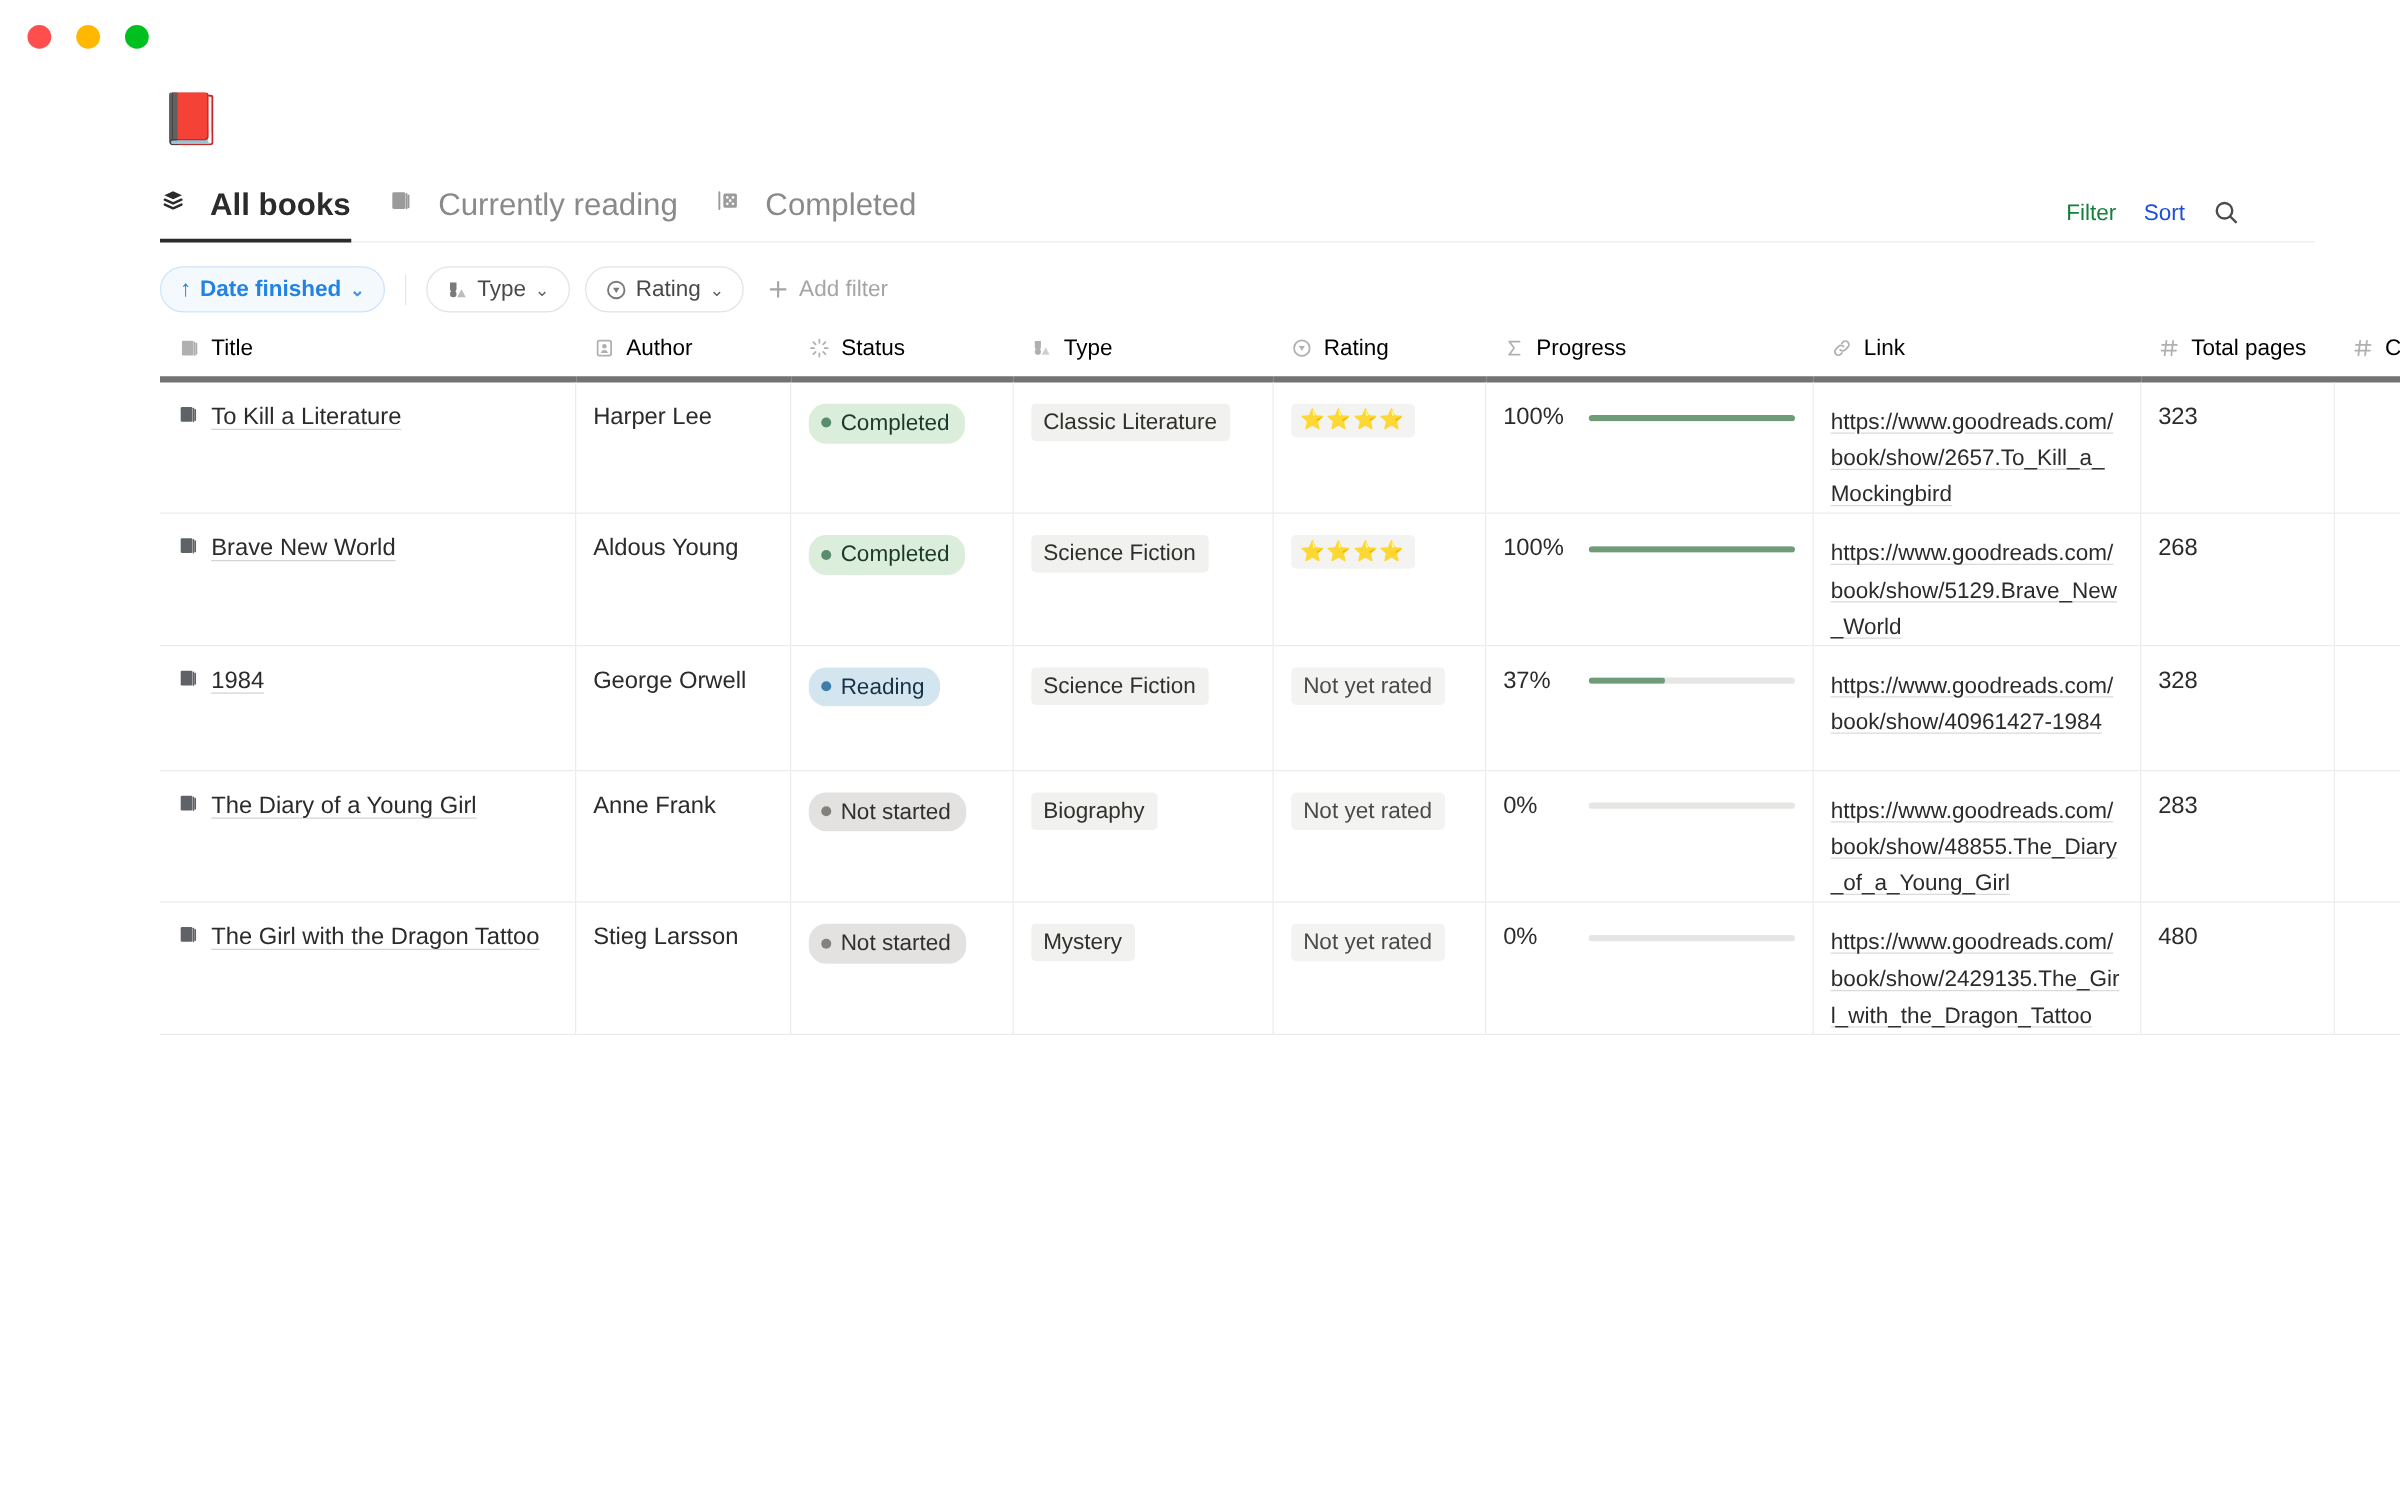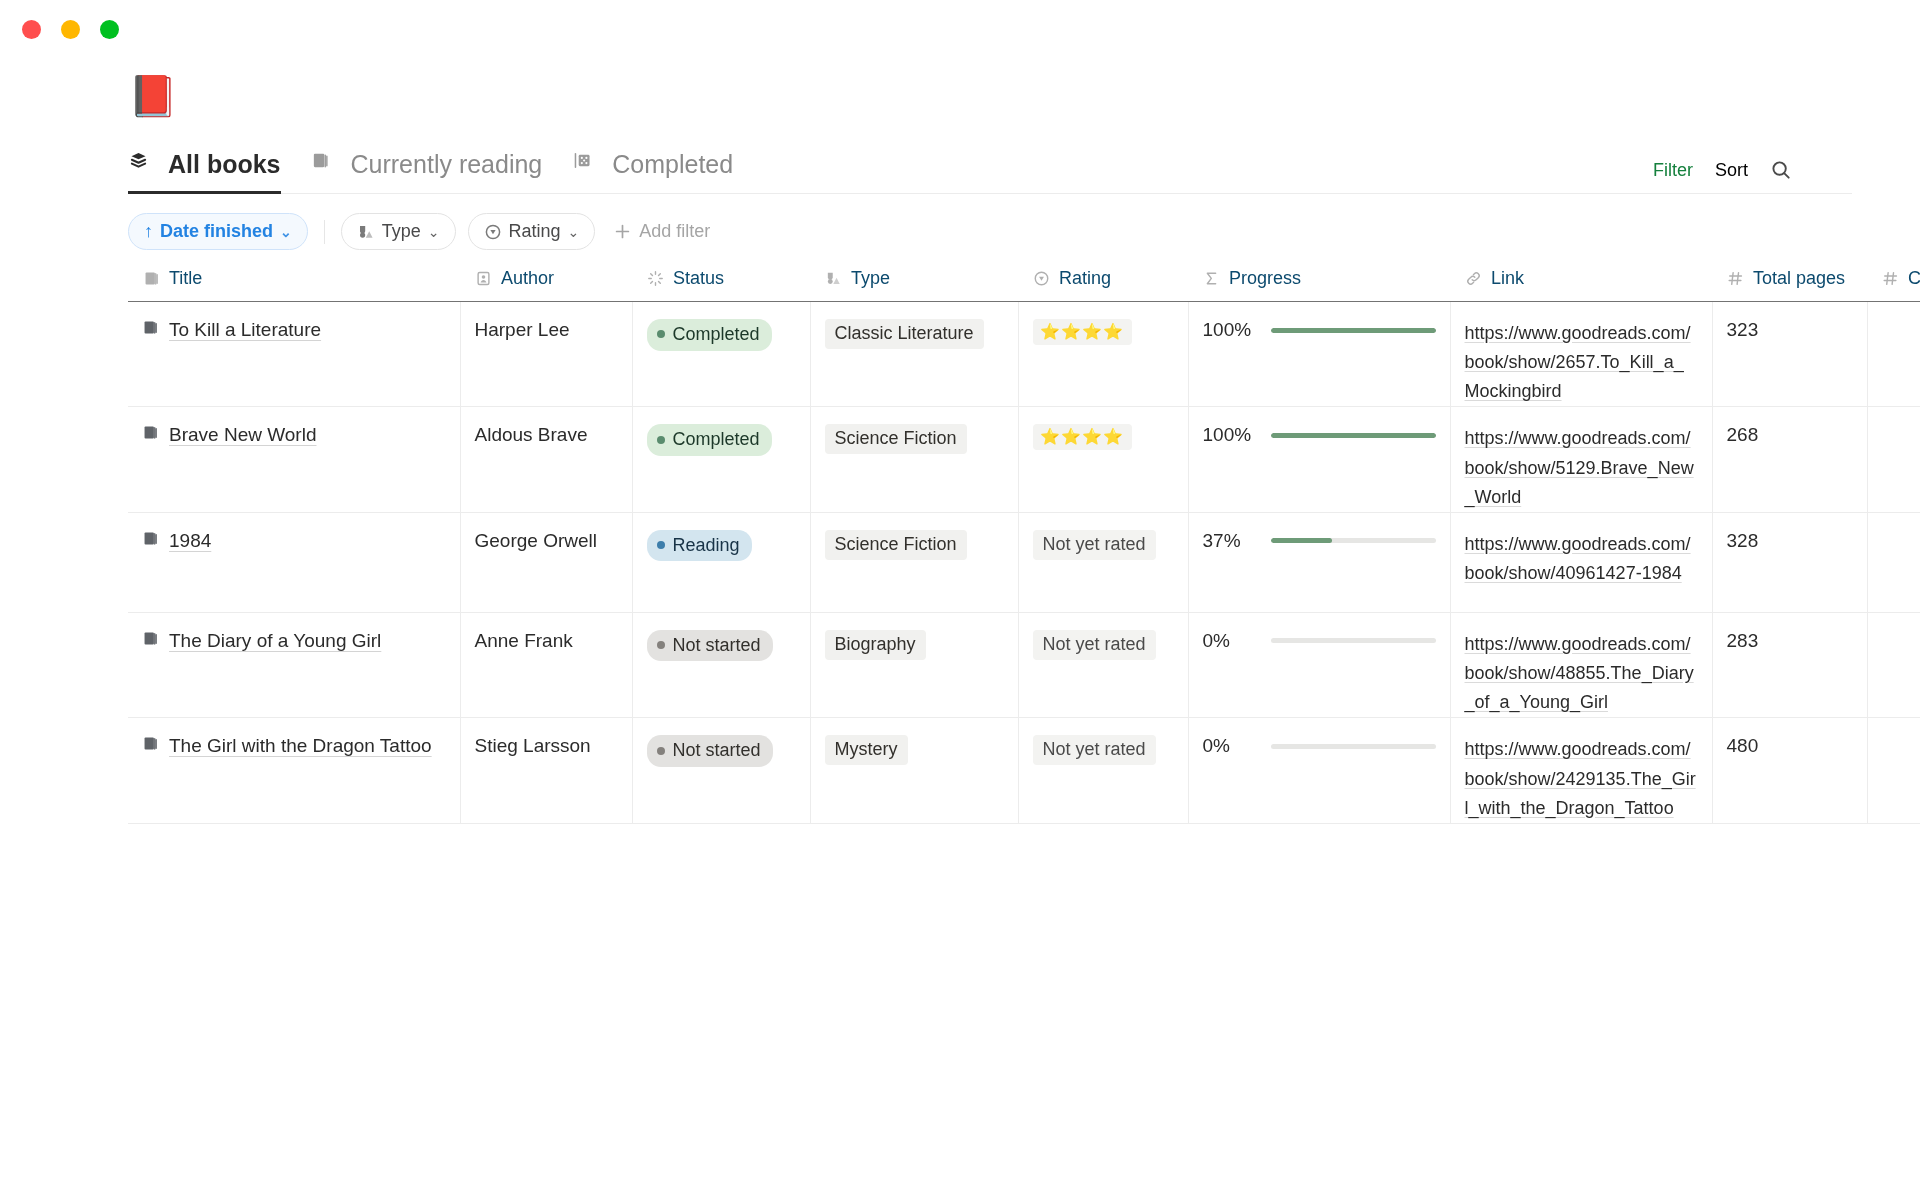--- a/index.html
+++ b/index.html
@@ -41,21 +41,21 @@
     font-size: 25px; color: #8a8a8a;
     cursor: pointer;
     border-bottom: 3px solid transparent;
     margin-bottom: -1px;
   }
   .tab.active { color: #2b2b2b; font-weight: 600; border-bottom-color: #2b2b2b; }
   .tab .ti { display: inline-flex; width: 20px; height: 20px; align-items: center; justify-content: center; }
 
   .tabbar-right { display: flex; align-items: center; gap: 22px; padding-bottom: 12px; }
   .tb-link { font-size: 18px; color: #15803d; cursor: pointer; }
-  .tb-link.accent { color: #000000; }
+  .tb-link.accent { color: #1d4ed8; }
   .search-ico { width: 22px; height: 22px; cursor: pointer; display: flex; align-items: center; }
 
   
   .chiprow { display: flex; align-items: center; gap: 12px; margin-top: 19px; margin-bottom: 14px; }
   .chip {
     display: inline-flex; align-items: center; gap: 7px;
     height: 37px; padding: 0 15px;
     border: 1px solid #e3e3e3; border-radius: 19px;
     font-size: 18px; color: #49494a; background: #fff;
     cursor: pointer; white-space: nowrap;
@@ -67,23 +67,23 @@
     display: inline-flex; align-items: center; gap: 8px;
     font-size: 18px; color: #a5a5a5; cursor: pointer; padding: 0 6px;
   }
 
   
   .tablewrap { width: 1920px; overflow: hidden; }
   table.db { border-collapse: collapse; table-layout: fixed; width: 1860px; }
   table.db th, table.db td { vertical-align: top; text-align: left; }
 
   table.db thead th {
-    font-size: 18px; font-weight: normal; color: #0c4a6e;
+    font-size: 18px; font-weight: normal; color: #000000;
     padding: 4px 0 12px 0;
-    border-bottom: 1px solid #737373;
+    border-bottom: 5px solid #737373;
   }
   .th-in { display: flex; align-items: center; gap: 9px; padding-left: 14px; }
   .th-in.num { justify-content: flex-start; }
   .hi { width: 18px; height: 18px; display: inline-flex; align-items: center; justify-content: center; flex: none; }
 
   table.db tbody td {
     padding: 17px 14px 0 14px;
     border-bottom: 1px solid #ececec;
     border-right: 1px solid #ececec;
     font-size: 19px; color: #2b2b2b;
@@ -390,21 +390,21 @@
           <tr>
             <td class="first">
               <div class="cell-title">
                 <span class="bookglyph"><svg width="17" height="17" viewBox="0 0 20 20" fill="none">
                     <rect x="3" y="3" width="11" height="14" rx="1.2" fill="#5f6368"></rect>
                     <path d="M15 4.4v12.2M16.7 5.6v10" stroke="#5f6368" stroke-width="1.5" stroke-linecap="round"></path>
                   </svg></span>
                 <span class="title-link">Brave New World</span>
               </div>
             </td>
-            <td>Aldous Brave</td>
+            <td>Aldous Young</td>
             <td><span class="badge green"><span class="dot"></span>Completed</span></td>
             <td><span class="tag">Science Fiction</span></td>
             <td><span class="stars">⭐⭐⭐⭐</span></td>
             <td>
               <div class="prog">
                 <span class="pct">100%</span>
                 <span class="bar">
                   <i style="width:100%"></i>
                 </span>
               </div>

